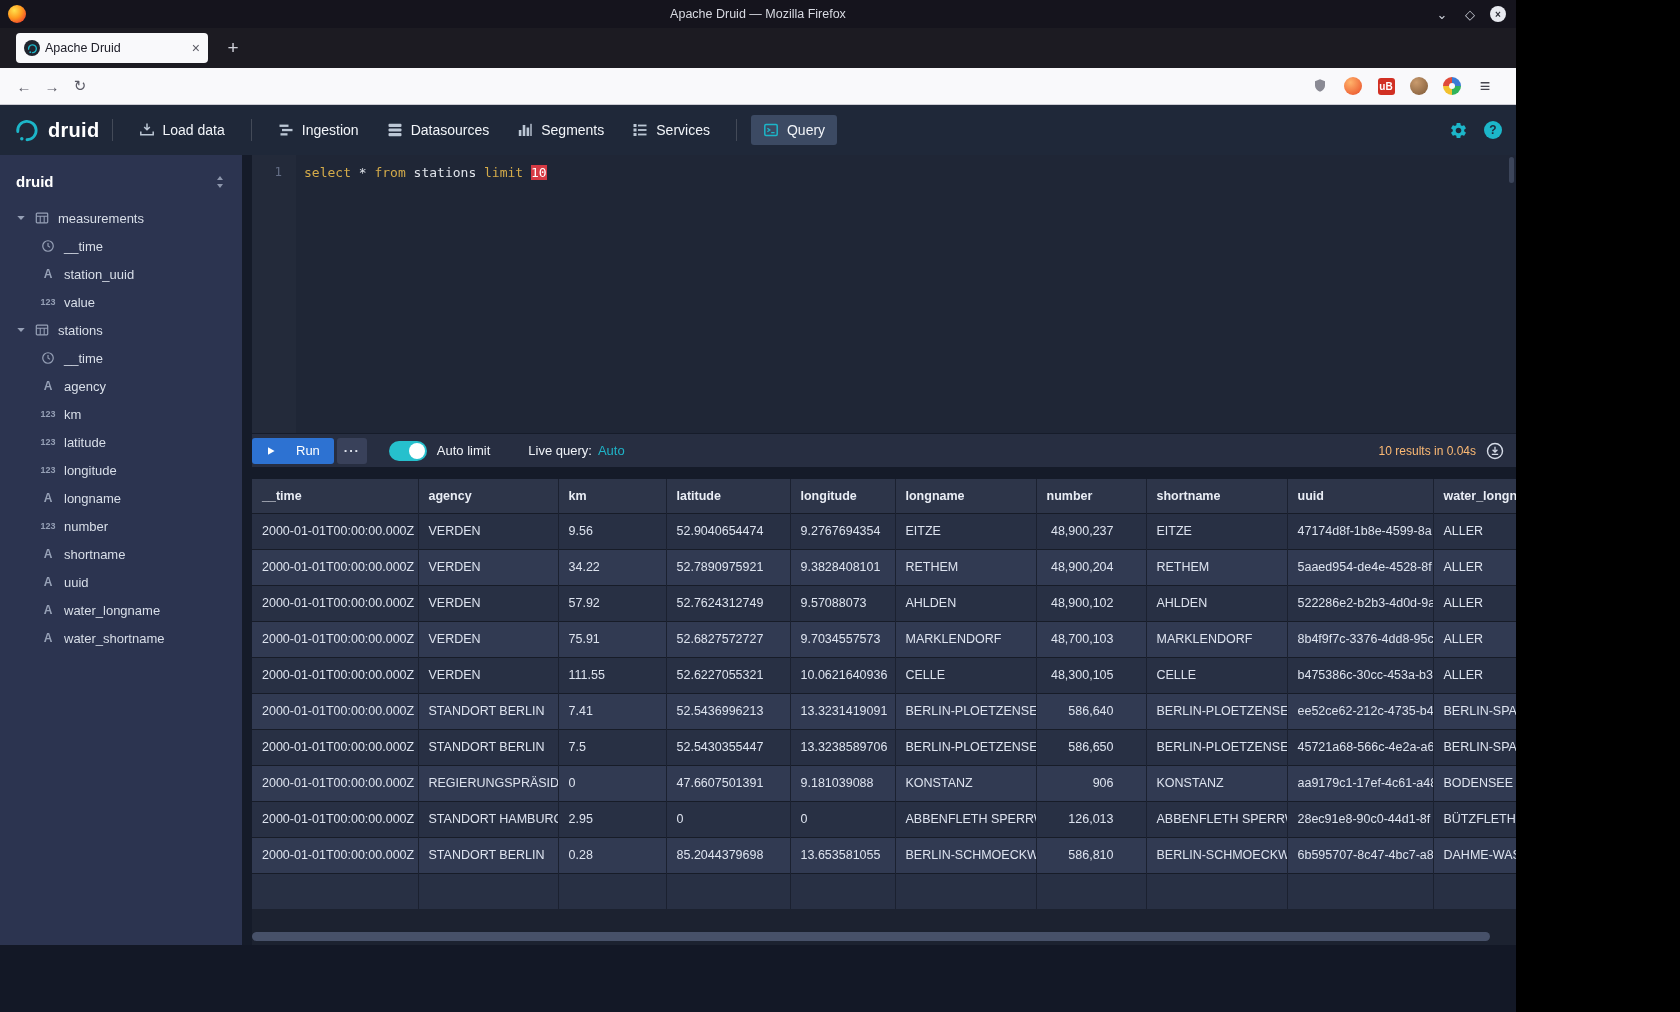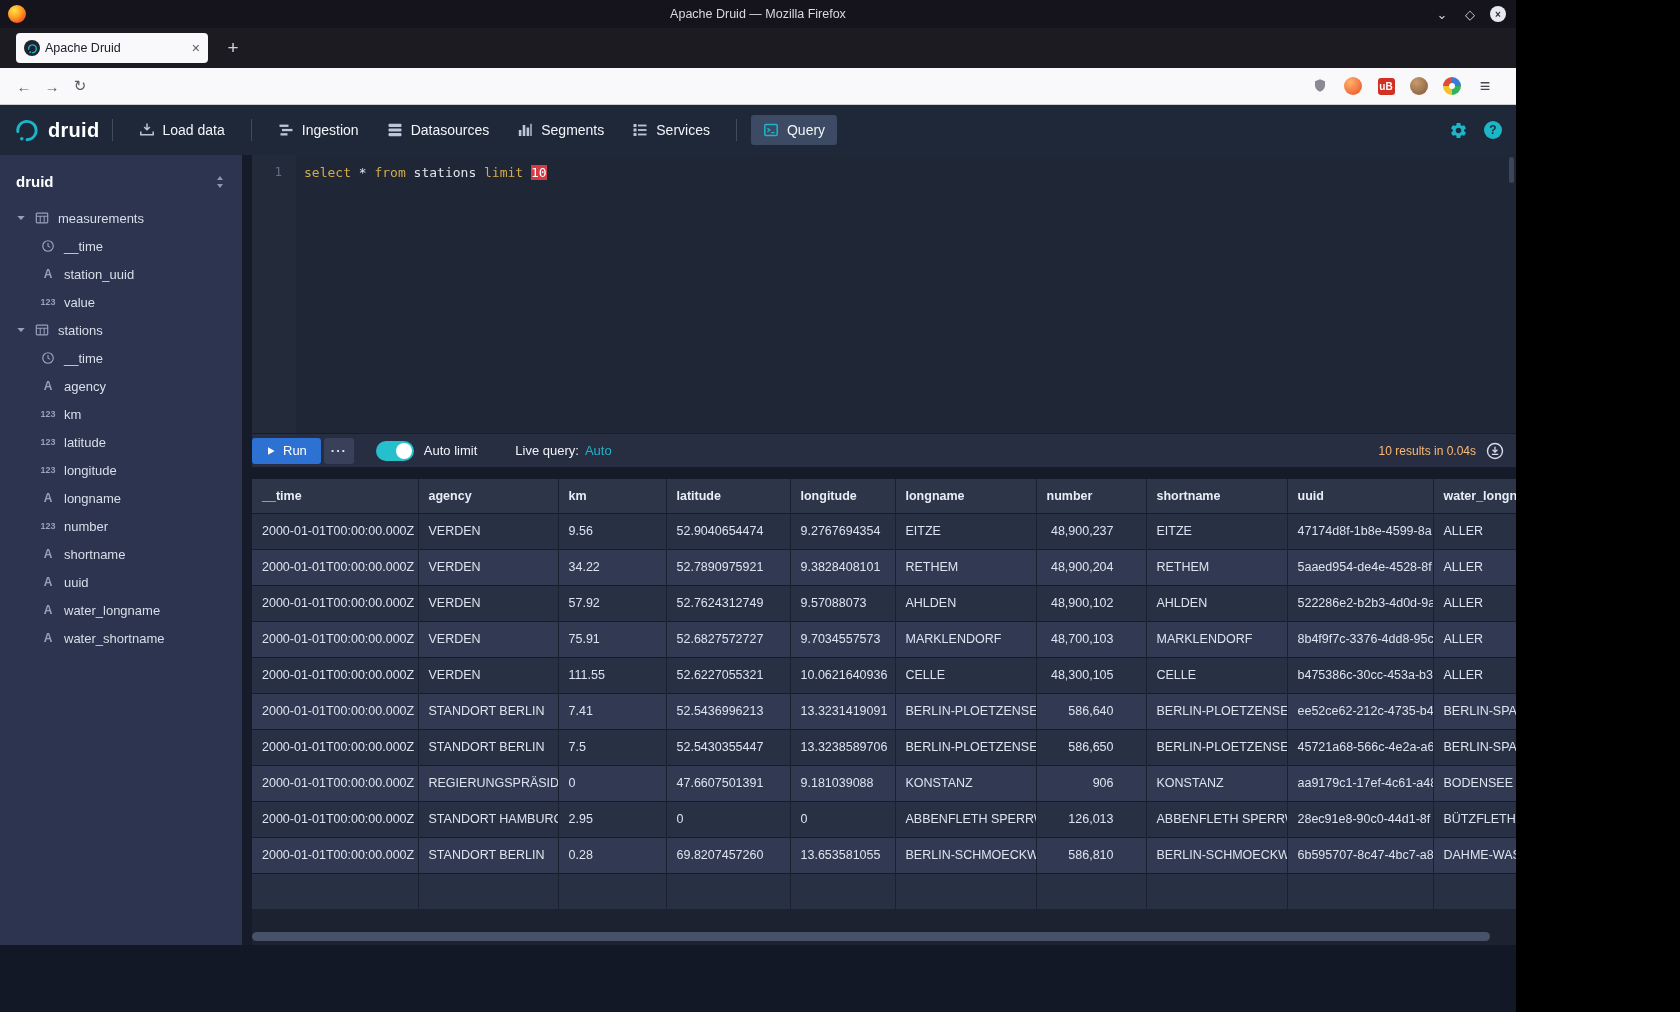--- a/index.html
+++ b/index.html
@@ -81,21 +81,21 @@
   .editor { height:278px; background:#1f2636; display:flex; position:relative; flex:none; }
   .gutter { width:44px; background:#232a3a; color:#636d85; font-family:"DejaVu Sans Mono", monospace; font-size:12.5px;
             text-align:right; padding:9px 14px 0 0; flex:none; }
   .code { padding:9px 0 0 8px; font-family:"DejaVu Sans Mono", monospace; font-size:13px; line-height:18px; color:#dfe3ea; flex:1; }
   .tok-keyword { color:#d4ab4a; }
   .tok-number-highlight { background:#d63a44; color:#fff; }
   .editor-vthumb { position:absolute; right:2px; top:2px; width:5px; height:26px; background:#3c455a; border-radius:3px; }
 
   
   .runbar { height:34px; background:#272e41; border-top:1px solid #161c2a; display:flex; align-items:center; padding:0 12px 0 0; flex:none; }
-  .run-btn { height:26px; background:#2d72d2; border-radius:3px; color:#fff; font-size:13px; display:flex; align-items:center; gap:7px; padding:0 14px; }
+  .run-btn { height:26px; background:#2d72d2; border-radius:3px; color:#fff; font-size:13px; display:flex; align-items:center; gap:20px; padding:0 14px; }
   .more-btn { height:26px; width:30px; background:#39415a; border-radius:3px; color:#dfe4ee; font-size:13px; font-weight:bold;
               display:flex; align-items:center; justify-content:center; margin-left:3px; letter-spacing:1px; }
   .switch { width:38px; height:20px; border-radius:10px; background:#26c0cd; position:relative; margin-left:22px; flex:none; }
   .knob { position:absolute; top:2px; right:2px; width:16px; height:16px; border-radius:50%; background:#fff; }
   .rb-label { color:#f0f3f8; font-size:13px; margin-left:10px; }
   .live-label { color:#f0f3f8; font-size:13px; margin-left:38px; }
   .live-value { color:#1fb3c7; font-size:13px; margin-left:6px; }
   .rb-right { margin-left:auto; display:flex; align-items:center; gap:10px; }
   .results-info { color:#fdba74; font-size:12px; }
   .dl-icon { color:#d6dce8; display:flex; }
@@ -536,21 +536,21 @@
                 <td>126,013</td>
                 <td>ABBENFLETH SPERRWER</td>
                 <td>28ec91e8-90c0-44d1-8f</td>
                 <td>BÜTZFLETHER SÜDERE</td>
                 <td></td>
               </tr>
               <tr>
                 <td>2000-01-01T00:00:00.000Z</td>
                 <td>STANDORT BERLIN</td>
                 <td>0.28</td>
-                <td>69.8207457260</td>
+                <td>85.2044379698</td>
                 <td>13.653581055</td>
                 <td>BERLIN-SCHMOECKWITZ</td>
                 <td>586,810</td>
                 <td>BERLIN-SCHMOECKWITZ</td>
                 <td>6b595707-8c47-4bc7-a8</td>
                 <td>DAHME-WASSERSTRAS</td>
                 <td></td>
               </tr>
               <tr>
                 <td></td>

